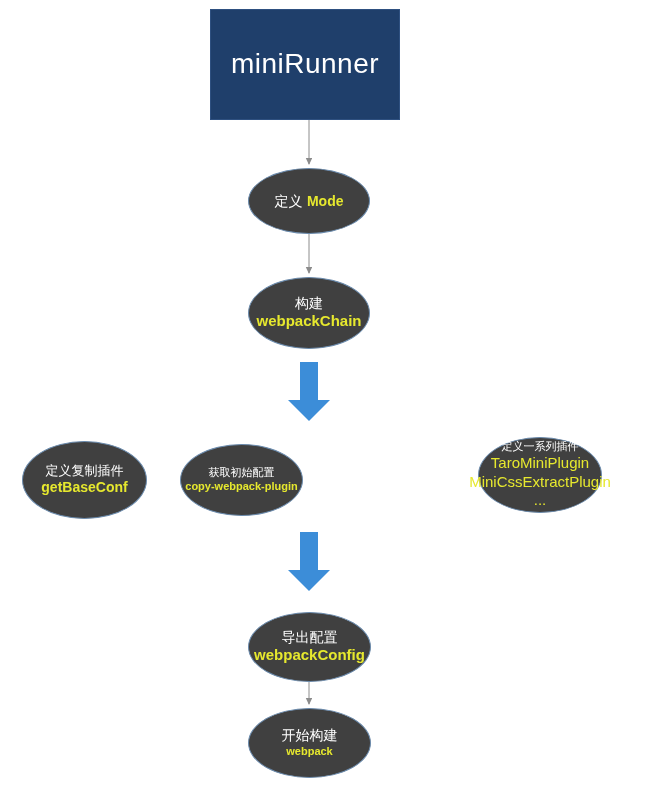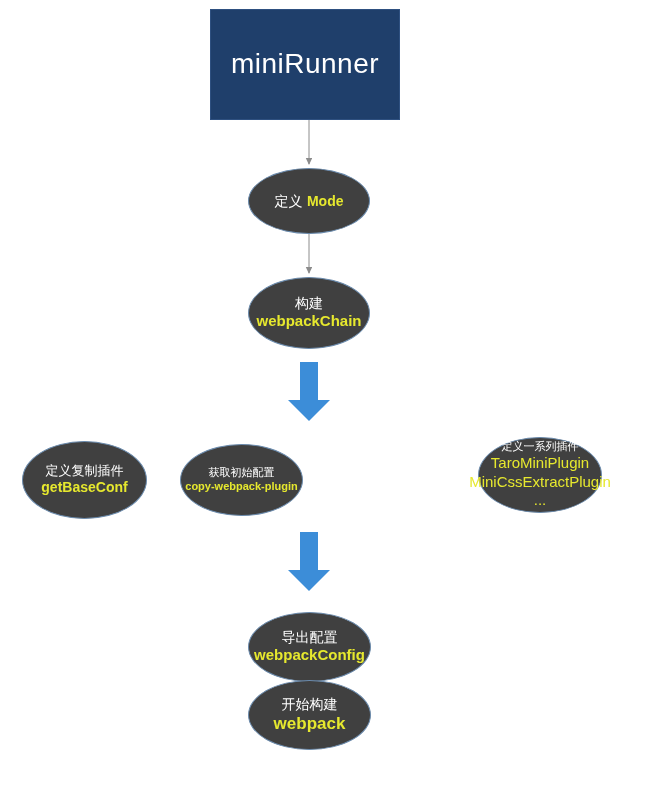--- a/index.html
+++ b/index.html
@@ -95,23 +95,23 @@
   .n-react .en { font-size: 11.5px; }
 
   .n-plugins     { left: 478px; top: 437px; width: 124px; height: 76px; }
   .n-plugins .cn { font-size: 11px; }
   .n-plugins .en { font-size: 15px; font-weight: 400; }
 
   .n-config      { left: 248px; top: 612px; width: 123px; height: 70px; }
   .n-config .cn  { font-size: 14px; }
   .n-config .en  { font-size: 15px; }
 
-  .n-start       { left: 248px; top: 680px; width: 123px; height: 70px; }
+  .n-start       { left: 248px; top: 708px; width: 123px; height: 70px; }
   .n-start .cn   { font-size: 14px; }
-  .n-start .en   { font-size: 17px; }
+  .n-start .en   { font-size: 11px; }
 
   
   #connectors {
     position: absolute;
     left: 0;
     top: 0;
     width: 650px;
     height: 800px;
     pointer-events: none;
   }

